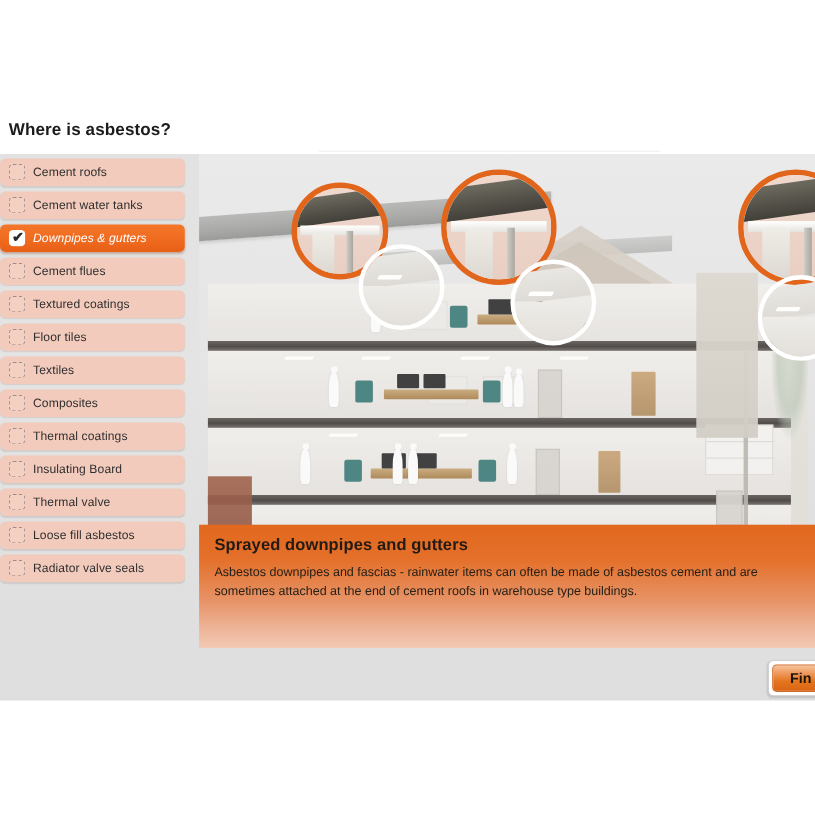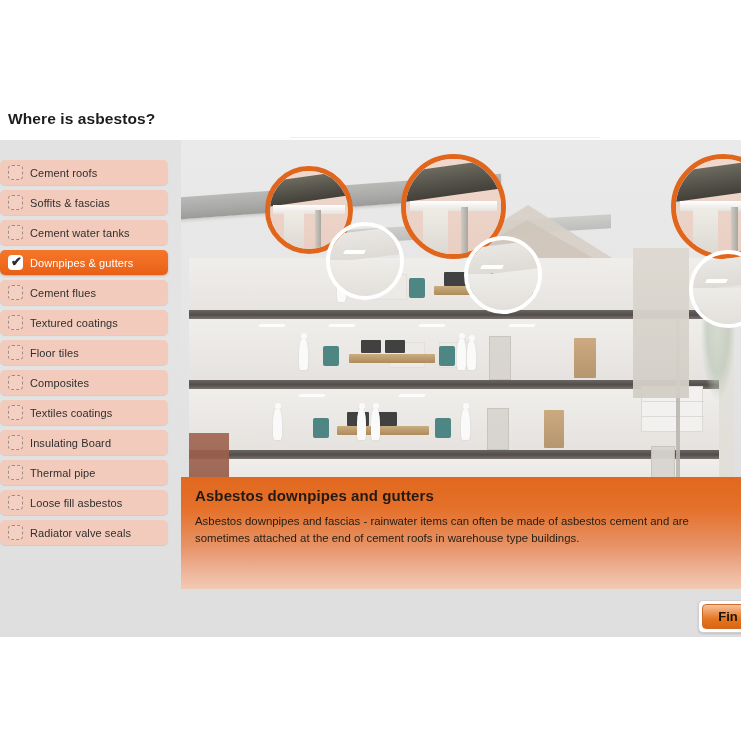--- a/index.html
+++ b/index.html
@@ -29,21 +29,21 @@
   }
 
   
   .content-shell {
     position: absolute; left: 0; top: 140px; width: 741px; height: 497px;
     background: linear-gradient(180deg,#e2e2e2 0%,#e4e4e4 40%,#dedede 100%);
   }
 
   
   .checklist {
-    position: absolute; left: 0; top: 160px; width: 170px; height: 455px;
+    position: absolute; left: 0; top: 144px; width: 170px; height: 455px;
   }
   .check-item {
     position: relative; display: flex; align-items: center;
     width: 168px; height: 25px; margin-bottom: 5px;
     border-radius: 5px;
     background: #f3cbbc;
     box-shadow: 0 1px 1px rgba(130,110,105,.18);
     cursor: pointer;
   }
   .check-item.selected {
@@ -65,21 +65,21 @@
   .check-mark {
     display: none;
     position: absolute; left: 2px; top: -2px;
     font-size: 13px; line-height: 15px; color: #2a2a2a; font-weight: bold;
   }
   .check-item.selected .check-mark { display: block; }
   .check-label {
     font-size: 11px; color: #2f2f2f; white-space: nowrap;
     letter-spacing: .1px;
   }
-  .check-item.selected .check-label { color: #ffffff; }
+  .check-item.selected .check-label { color: #ffffff; font-style: italic; }
 
   
   .illustration {
     position: absolute; left: 181px; top: 140px; width: 560px; height: 345px;
     overflow: hidden;
     background: linear-gradient(180deg,#e9e9e9 0%,#e3e3e3 30%,#dfdfdf 100%);
   }
   .sky { position:absolute; inset:0;
     background: linear-gradient(180deg,#eaeaea 0%,#e6e6e6 45%,#e0e0e0 100%); }
 
@@ -423,32 +423,28 @@
     <div class="hl white" style="left:508px;top:110px;width:78px;height:78px;">
       <div class="hl-white-in">
         <div class="w-ceil"></div>
         <div class="w-strip" style="left:18%;top:36%;width:30%;"></div>
         <div class="w-room"></div>
       </div>
     </div>
   </div>
 
   <div class="caption">
-    <h2>Asbestos downpipes and gutters</h2>
+    <h2>Sprayed downpipes and gutters</h2>
     <p>Asbestos downpipes and fascias - rainwater items can often be made of asbestos cement and are sometimes attached at the end of cement roofs in warehouse type buildings.</p>
   </div>
 
   <div class="checklist">
       <div class="check-item">
         <span class="check-box"></span>
         <span class="check-label">Cement roofs</span>
-      </div>
-      <div class="check-item">
-        <span class="check-box"></span>
-        <span class="check-label">Soffits &amp; fascias</span>
       </div>
       <div class="check-item">
         <span class="check-box"></span>
         <span class="check-label">Cement water tanks</span>
       </div>
       <div class="check-item selected">
         <span class="check-box">
           <span class="check-mark">✔</span>
         </span>
         <span class="check-label">Downpipes &amp; gutters</span>
@@ -460,33 +456,37 @@
       <div class="check-item">
         <span class="check-box"></span>
         <span class="check-label">Textured coatings</span>
       </div>
       <div class="check-item">
         <span class="check-box"></span>
         <span class="check-label">Floor tiles</span>
       </div>
       <div class="check-item">
         <span class="check-box"></span>
+        <span class="check-label">Textiles</span>
+      </div>
+      <div class="check-item">
+        <span class="check-box"></span>
         <span class="check-label">Composites</span>
       </div>
       <div class="check-item">
         <span class="check-box"></span>
-        <span class="check-label">Textiles coatings</span>
+        <span class="check-label">Thermal coatings</span>
       </div>
       <div class="check-item">
         <span class="check-box"></span>
         <span class="check-label">Insulating Board</span>
       </div>
       <div class="check-item">
         <span class="check-box"></span>
-        <span class="check-label">Thermal pipe</span>
+        <span class="check-label">Thermal valve</span>
       </div>
       <div class="check-item">
         <span class="check-box"></span>
         <span class="check-label">Loose fill asbestos</span>
       </div>
       <div class="check-item">
         <span class="check-box"></span>
         <span class="check-label">Radiator valve seals</span>
       </div>
     </div>

